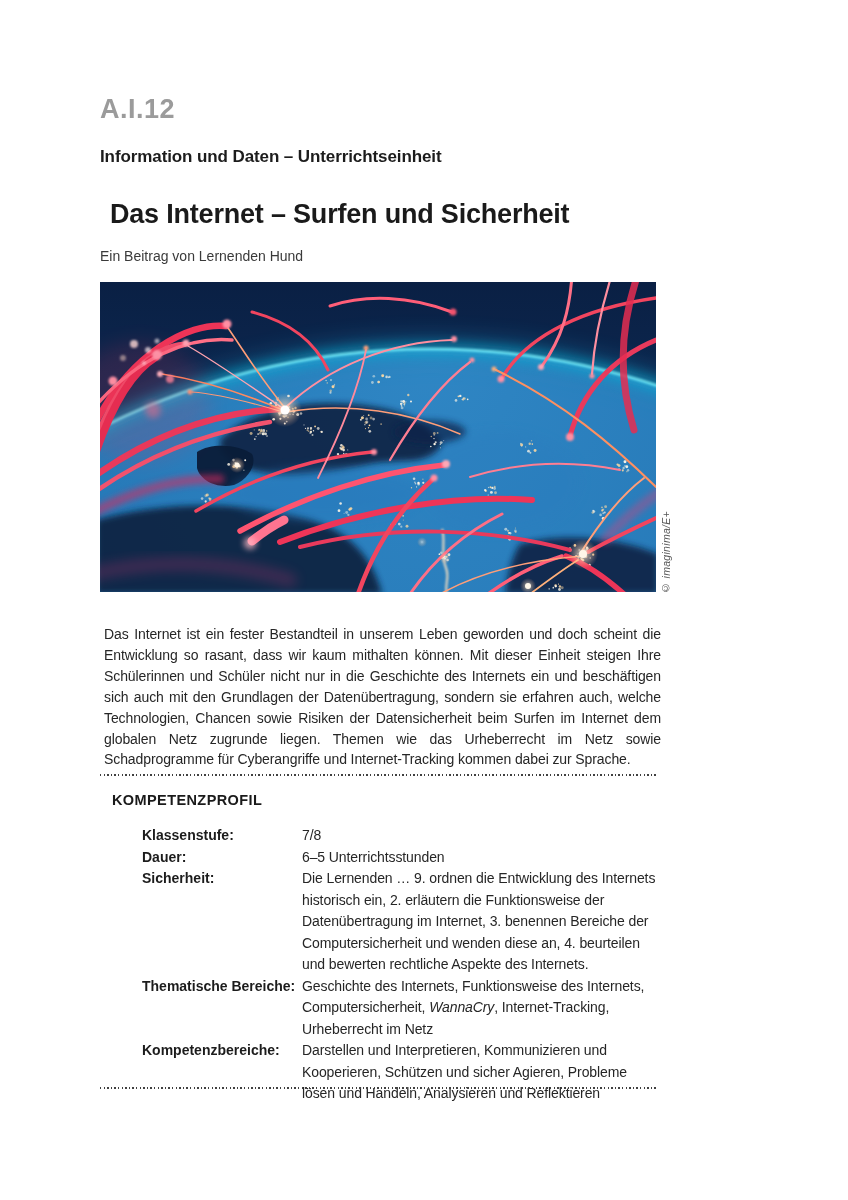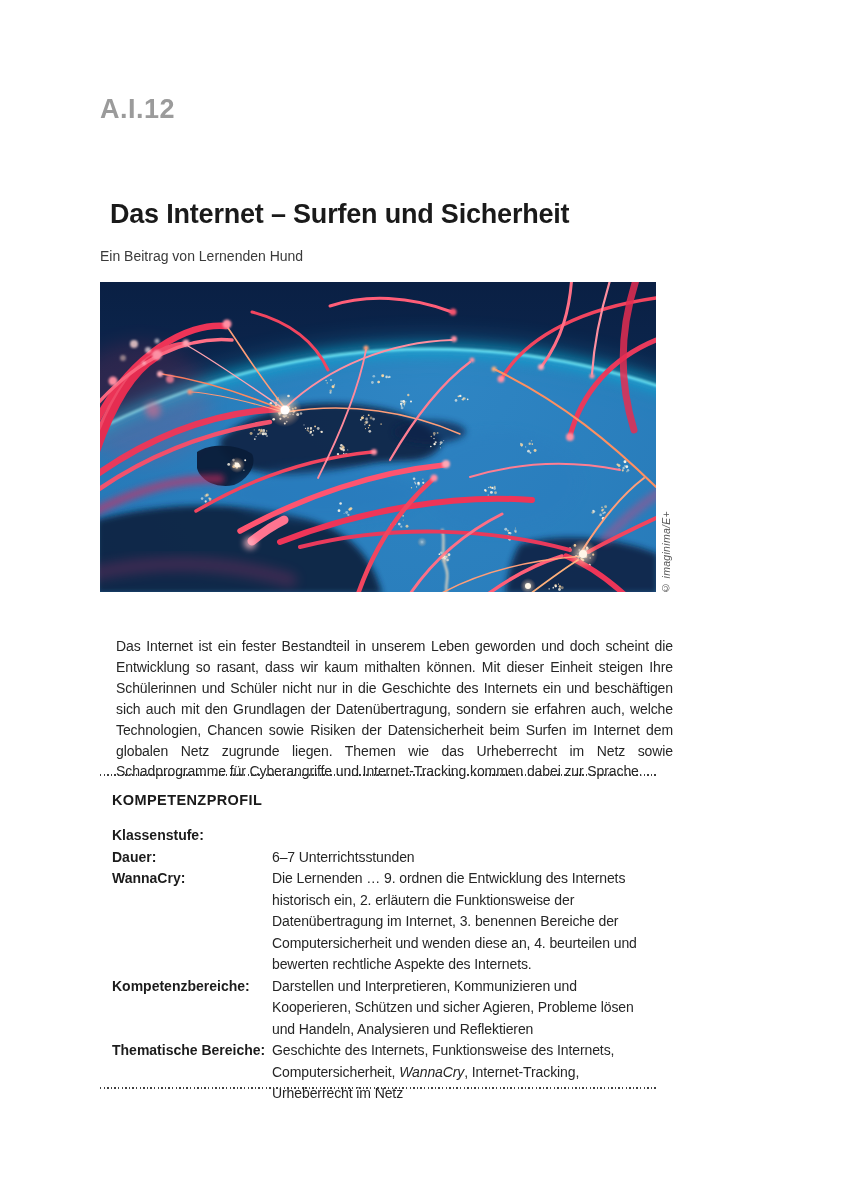--- a/index.html
+++ b/index.html
@@ -7,39 +7,40 @@
         font-family:"Liberation Sans", sans-serif;color:#262626;}
   .abs{position:absolute;}
   .code{left:100px;top:94px;font-size:27px;font-weight:bold;color:#9B9B9B;letter-spacing:.5px;}
   .series{left:100px;top:147px;font-size:17px;font-weight:bold;color:#1C1C1C;letter-spacing:-.1px;}
   .title{left:100px;top:189px;margin:10px;font-size:27px;font-weight:bold;color:#1A1A1A;letter-spacing:-.2px;}
   .byline{left:100px;top:248px;font-size:14px;color:#3A3A3A;}
   .hero{left:100px;top:282px;width:556px;height:310px;margin:0;}
   .hero svg{display:block;}
   .credit{left:660px;top:502px;height:92px;font-size:10.5px;font-style:italic;color:#585858;
           writing-mode:vertical-rl;transform:rotate(180deg);letter-spacing:.3px;white-space:nowrap;}
-  .intro{left:100px;top:620px;width:557px;margin:16px;font-size:14px;line-height:20.9px;
+  .intro{left:100px;top:620px;width:557px;margin:4px;font-size:14px;line-height:20.9px;
          text-align:justify;color:#262626;letter-spacing:-.1px;}
   .rule{left:100px;width:557px;height:2px;
         background:repeating-linear-gradient(90deg,#404040 0 1.4px,transparent 1.4px 3.6px);}
   .rule1{top:774px;}
   .rule2{top:1087px;}
   .profile-heading{left:112px;top:792px;font-size:14.5px;font-weight:bold;color:#1A1A1A;letter-spacing:.4px;text-align:right;}
   .profile-rows{left:112px;top:825px;width:545px;font-size:14px;line-height:21.5px;color:#262626;}
-  .prow{display:grid;grid-template-columns:160px 1fr;align-items:start;}
+  .prow{display:grid;grid-template-columns:160px 1fr;align-items:start;margin-left:30px;}
   .plabel{font-weight:bold;color:#1C1C1C;}
   .pvalue{letter-spacing:-.1px;}
   .pvalue i{font-style:italic;}
 </style>
 </head>
 <body>
 
 <div class="page">
 
   <div class="abs code">A.I.12</div>
+  <div class="abs series">Information und Daten – Unterrichtseinheit</div>
   <h1 class="abs title">Das Internet – Surfen und Sicherheit</h1>
   <div class="abs byline">Ein Beitrag von Lernenden Hund</div>
 
   <figure class="abs hero">
     <svg width="556" height="310" viewBox="0 0 556 310" xmlns="http://www.w3.org/2000/svg">
       <defs>
         <linearGradient id="sky" x1="0" y1="0" x2="0" y2="1">
           <stop offset="0" stop-color="#0A2044"></stop>
           <stop offset="0.5" stop-color="#0D2A54"></stop>
           <stop offset="1" stop-color="#0D2A54"></stop>
@@ -489,33 +490,34 @@
 
   <p class="abs intro">Das Internet ist ein fester Bestandteil in unserem Leben geworden und doch scheint die Entwicklung so rasant, dass wir kaum mithalten können. Mit dieser Einheit steigen Ihre Schülerinnen und Schüler nicht nur in die Geschichte des Internets ein und beschäftigen sich auch mit den Grundlagen der Datenübertragung, sondern sie erfahren auch, welche Technologien, Chancen sowie Risiken der Datensicherheit beim Surfen im Internet dem globalen Netz zugrunde liegen. Themen wie das Urheberrecht im Netz sowie Schadprogramme für Cyberangriffe und Internet-Tracking kommen dabei zur Sprache.</p>
 
   <div class="abs rule rule1"></div>
 
   <div class="abs profile-heading">KOMPETENZPROFIL</div>
 
   <div class="abs profile-rows" id="profileRows">
       <div class="prow">
         <div class="plabel">Klassenstufe:</div>
+        <div class="pvalue"><span>7/8</span></div>
       </div>
       <div class="prow">
         <div class="plabel">Dauer:</div>
-        <div class="pvalue"><span>6–7 Unterrichtsstunden</span></div>
+        <div class="pvalue"><span>6–5 Unterrichtsstunden</span></div>
       </div>
       <div class="prow">
-        <div class="plabel">WannaCry:</div>
+        <div class="plabel">Sicherheit:</div>
         <div class="pvalue"><span>Die Lernenden … 9. ordnen die Entwicklung des Internets historisch ein, 2. erläutern die Funktionsweise der Datenübertragung im Internet, 3. benennen Bereiche der Computersicherheit und wenden diese an, 4. beurteilen und bewerten rechtliche Aspekte des Internets.</span></div>
+      </div>
+      <div class="prow">
+        <div class="plabel">Thematische Bereiche:</div>
+        <div class="pvalue"><span>Geschichte des Internets, Funktionsweise des Internets, Computersicherheit, </span><i>WannaCry</i><span>, Internet-Tracking, Urheberrecht im Netz</span></div>
       </div>
       <div class="prow">
         <div class="plabel">Kompetenzbereiche:</div>
         <div class="pvalue"><span>Darstellen und Interpretieren, Kommunizieren und Kooperieren, Schützen und sicher Agieren, Probleme lösen und Handeln, Analysieren und Reflektieren</span></div>
       </div>
-      <div class="prow">
-        <div class="plabel">Thematische Bereiche:</div>
-        <div class="pvalue"><span>Geschichte des Internets, Funktionsweise des Internets, Computersicherheit, </span><i>WannaCry</i><span>, Internet-Tracking, Urheberrecht im Netz</span></div>
-      </div>
     </div>
 
   <div class="abs rule rule2"></div>
 </div>
 
 </body></html>

